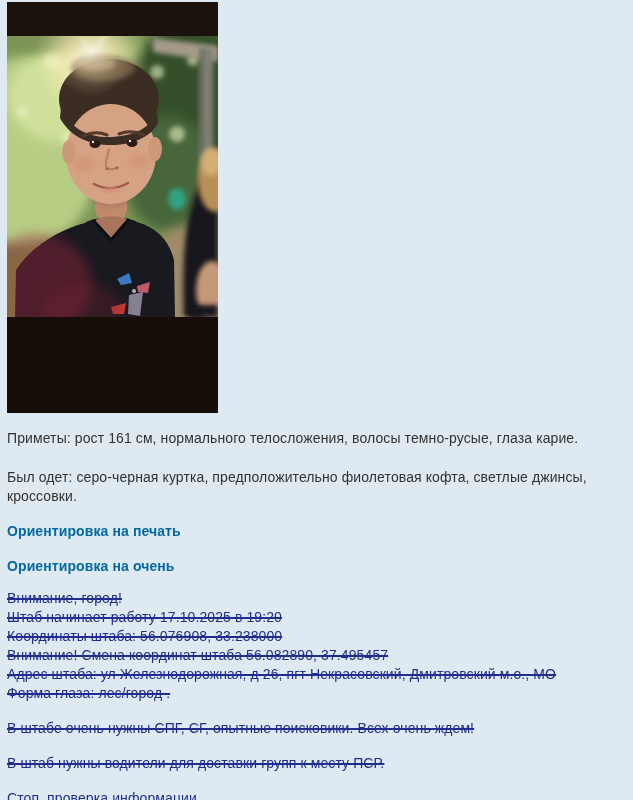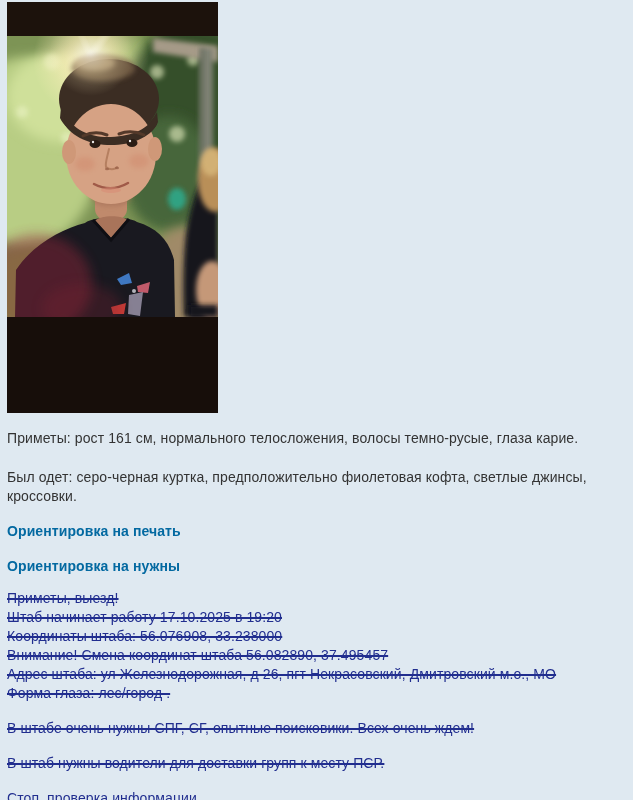--- a/index.html
+++ b/index.html
@@ -158,25 +158,25 @@
 
   <p>Приметы: рост 161 см, нормального телосложения, волосы темно-русые, глаза карие.</p>
 
   <p class="mt20">Был одет: серо-черная куртка, предположительно фиолетовая кофта, светлые джинсы, кроссовки.</p>
 
   <p class="link-row">
     <a href="#">Ориентировка на печать</a>
   </p>
 
   <p class="link-row">
-    <a href="#">Ориентировка на нужны</a>
+    <a href="#">Ориентировка на очень</a>
   </p>
 
   <p class="struck mt13">
-    <span>Приметы, выезд!</span><br>
+    <span>Внимание, город!</span><br>
     <span>Штаб начинает работу 17.10.2025 в 19:20</span><br>
     <span>Координаты штаба: 56.076908, 33.238000</span><br>
     <span>Внимание! Смена координат штаба 56.082890, 37.495457</span><br>
     <span>Адрес штаба: ул Железнодорожная, д 26, пгт Некрасовский, Дмитровский м.о., МО</span><br>
     <span>Форма глаза: лес/город .</span>
   </p>
 
   <p class="struck">В штабе очень нужны СПГ, СГ, опытные поисковики. Всех очень ждем!</p>
 
   <p class="struck">В штаб нужны водители для доставки групп к месту ПСР.</p>

